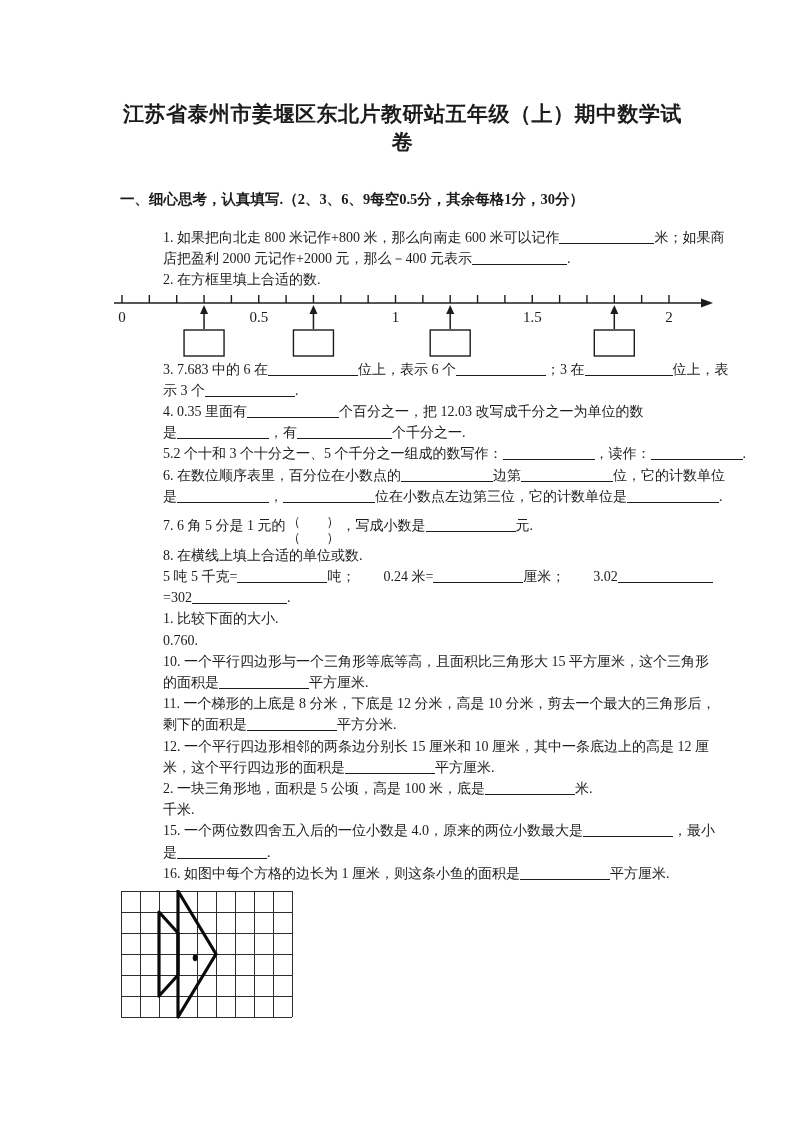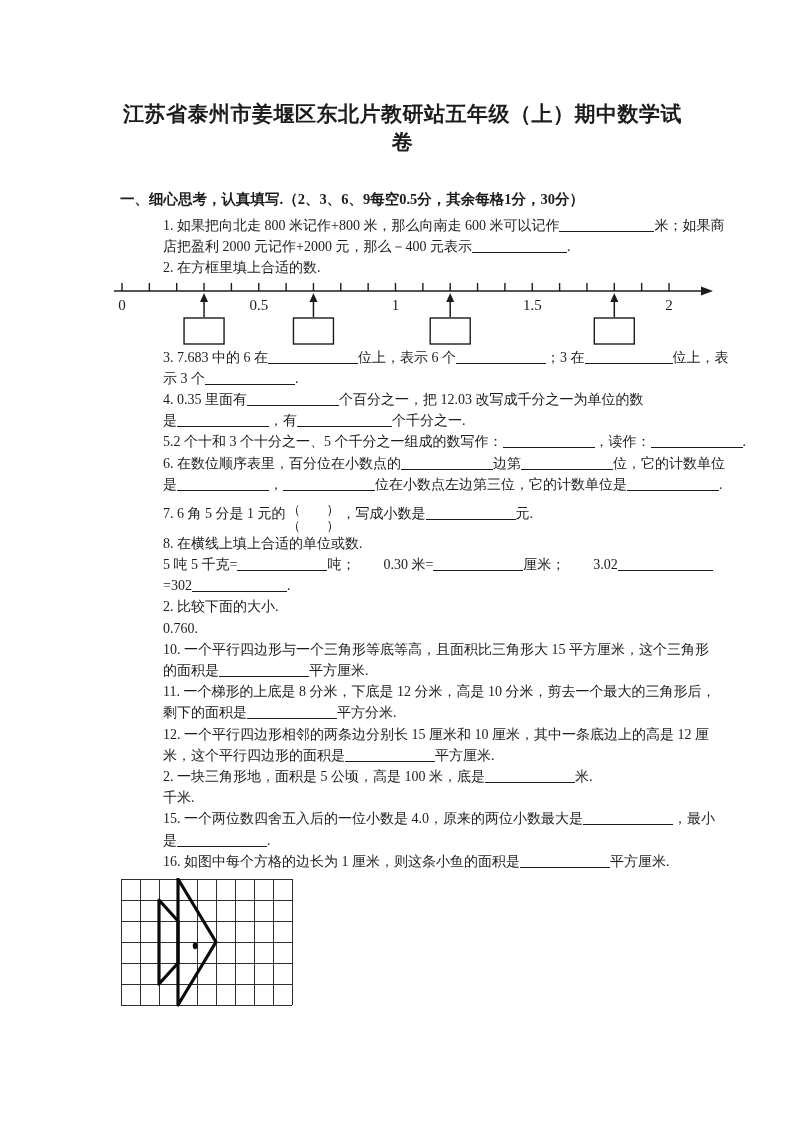--- a/index.html
+++ b/index.html
@@ -21,21 +21,21 @@
     font-size:21px;
     font-weight:bold;
     line-height:28px;
     letter-spacing:0.5px;
     margin:0 15px 32px 0;
   }
   .section-header{
     font-size:14.5px;
     font-weight:bold;
     line-height:22px;
-    margin-bottom:5px;
+    margin-bottom:17px;
     white-space:nowrap;
   }
   .line{
     font-size:14px;
     height:21.2px;
     line-height:21.2px;
     white-space:nowrap;
     margin-left:43px;
   }
   .line.tall{
@@ -121,23 +121,23 @@
     <div id="lines-b">
         <div class="line"><span>3. 7.683 中的 6 在</span><span class="blank" style="width: 90px;"></span><span>位上，表示 6 个</span><span class="blank" style="width: 90px;"></span><span>；3 在</span><span class="blank" style="width: 88px;"></span><span>位上，表</span></div>
         <div class="line"><span>示 3 个</span><span class="blank" style="width: 90px;"></span><span>.</span></div>
         <div class="line"><span>4. 0.35 里面有</span><span class="blank" style="width: 92px;"></span><span>个百分之一，把 12.03 改写成千分之一为单位的数</span></div>
         <div class="line"><span>是</span><span class="blank" style="width: 92px;"></span><span>，有</span><span class="blank" style="width: 95px;"></span><span>个千分之一.</span></div>
         <div class="line"><span>5.2 个十和 3 个十分之一、5 个千分之一组成的数写作：</span><span class="blank" style="width: 92px;"></span><span>，读作：</span><span class="blank" style="width: 92px;"></span><span>.</span></div>
         <div class="line"><span>6. 在数位顺序表里，百分位在小数点的</span><span class="blank" style="width: 92px;"></span><span>边第</span><span class="blank" style="width: 92px;"></span><span>位，它的计数单位</span></div>
         <div class="line"><span>是</span><span class="blank" style="width: 92px;"></span><span>，</span><span class="blank" style="width: 92px;"></span><span>位在小数点左边第三位，它的计数单位是</span><span class="blank" style="width: 92px;"></span><span>.</span></div>
         <div class="line tall"><span>7. 6 角 5 分是 1 元的</span><span class="frac"><span>（　　）</span><span>（　　）</span></span><span>，写成小数是</span><span class="blank" style="width: 90px;"></span><span>元.</span></div>
         <div class="line"><span>8. 在横线上填上合适的单位或数.</span></div>
-        <div class="line"><span>5 吨 5 千克=</span><span class="blank" style="width: 90px;"></span><span>吨；　　0.30 米=</span><span class="blank" style="width: 90px;"></span><span>厘米；　　3.02</span><span class="blank" style="width: 95px;"></span></div>
+        <div class="line"><span>5 吨 5 千克=</span><span class="blank" style="width: 90px;"></span><span>吨；　　0.24 米=</span><span class="blank" style="width: 90px;"></span><span>厘米；　　3.02</span><span class="blank" style="width: 95px;"></span></div>
         <div class="line"><span>=302</span><span class="blank" style="width: 95px;"></span><span>.</span></div>
-        <div class="line"><span>2. 比较下面的大小.</span></div>
+        <div class="line"><span>1. 比较下面的大小.</span></div>
         <div class="line"><span>0.760.</span></div>
         <div class="line"><span>10. 一个平行四边形与一个三角形等底等高，且面积比三角形大 15 平方厘米，这个三角形</span></div>
         <div class="line"><span>的面积是</span><span class="blank" style="width: 90px;"></span><span>平方厘米.</span></div>
         <div class="line"><span>11. 一个梯形的上底是 8 分米，下底是 12 分米，高是 10 分米，剪去一个最大的三角形后，</span></div>
         <div class="line"><span>剩下的面积是</span><span class="blank" style="width: 90px;"></span><span>平方分米.</span></div>
         <div class="line"><span>12. 一个平行四边形相邻的两条边分别长 15 厘米和 10 厘米，其中一条底边上的高是 12 厘</span></div>
         <div class="line"><span>米，这个平行四边形的面积是</span><span class="blank" style="width: 90px;"></span><span>平方厘米.</span></div>
         <div class="line"><span>2. 一块三角形地，面积是 5 公顷，高是 100 米，底是</span><span class="blank" style="width: 90px;"></span><span>米.</span></div>
         <div class="line"><span>千米.</span></div>
         <div class="line"><span>15. 一个两位数四舍五入后的一位小数是 4.0，原来的两位小数最大是</span><span class="blank" style="width: 90px;"></span><span>，最小</span></div>

